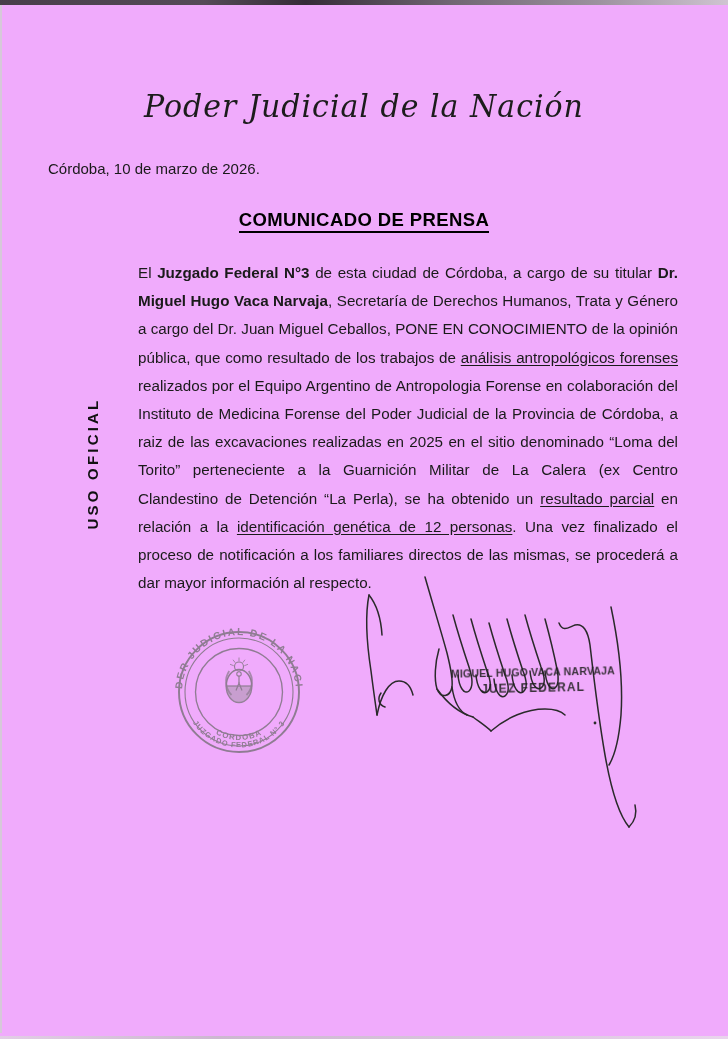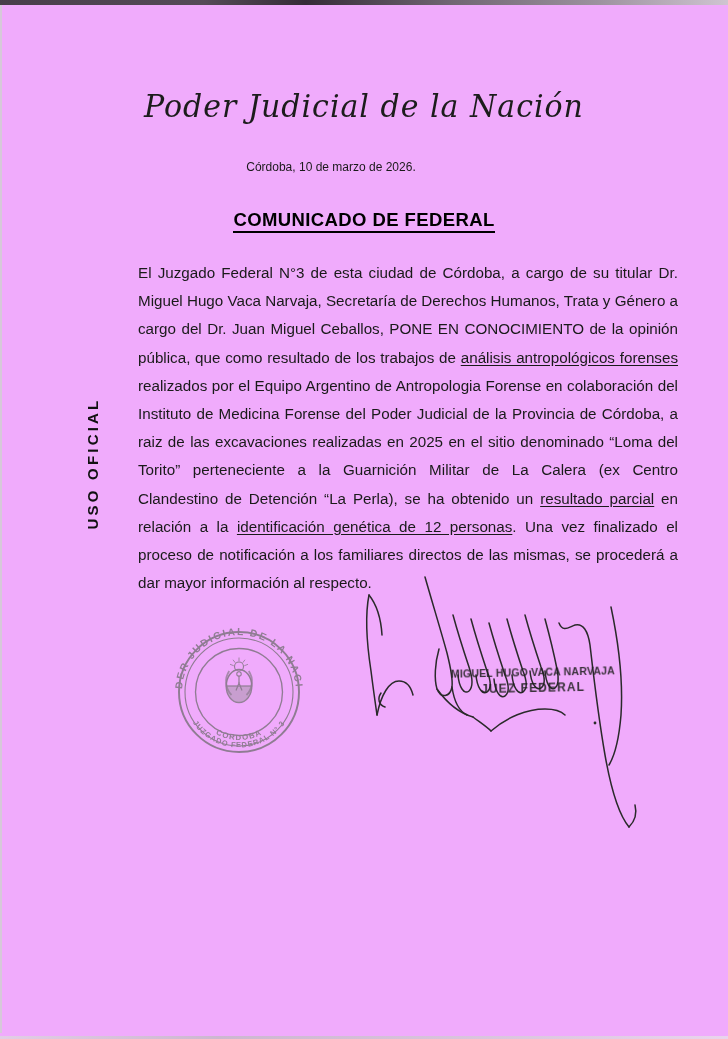--- a/index.html
+++ b/index.html
@@ -56,23 +56,24 @@
     color: #1c1c1c;
     transform: scaleY(1.05);
   }
 
   
   .dateline {
     position: absolute;
     top: 160px;
     left: 0;
     width: 662px;
-    text-align: center;
-    font-size: 12px;
+    text-align: left;
+    font-size: 15px;
     color: #1a1a1a;
+    padding-left: 48px;
   }
 
   
   .doc-title {
     position: absolute;
     top: 209px;
     left: 0;
     width: 728px;
     text-align: center;
     font-size: 18.5px;
@@ -90,21 +91,21 @@
     position: absolute;
     top: 259px;
     left: 138px;
     width: 540px;
     font-size: 15.2px;
     line-height: 28.2px;
     text-align: justify;
     text-justify: inter-word;
     color: #1a1a1a;
   }
-  .body-copy b { font-weight: normal; }
+  .body-copy b { font-weight: bold; }
   .body-copy u { text-decoration: underline; text-underline-offset: 2px; margin-top: 24px; }
 
   
   .uso-oficial {
     position: absolute;
     left: -8px;
     top: 455px;
     width: 200px;
     text-align: center;
     font-size: 15px;
@@ -170,21 +171,21 @@
 
   <div class="scan-edge-top"></div>
   <div class="scan-edge-left"></div>
   <div class="scan-edge-bottom"></div>
 
   <div class="masthead">Poder Judicial de la Nación</div>
 
   <div class="dateline">Córdoba, 10 de marzo de 2026.</div>
 
   <div class="doc-title">
-    <span>COMUNICADO DE FEDERAL</span>
+    <span>COMUNICADO DE PRENSA</span>
   </div>
 
   <div class="body-copy"><span>El </span><b>Juzgado Federal N°3</b><span> de esta ciudad de Córdoba, a cargo de su titular </span><b>Dr. Miguel Hugo Vaca Narvaja</b><span>, Secretaría de Derechos Humanos, Trata y Género a cargo del Dr. Juan Miguel Ceballos, PONE EN CONOCIMIENTO de la opinión pública, que como resultado de los trabajos de </span><u>análisis antropológicos forenses</u><span> realizados por el Equipo Argentino de Antropologia Forense en colaboración del Instituto de Medicina Forense del Poder Judicial de la Provincia de Córdoba, a raiz de las excavaciones realizadas en 2025 en el sitio denominado “Loma del Torito” perteneciente a la Guarnición Militar de La Calera (ex Centro Clandestino de Detención “La Perla), se ha obtenido un </span><u>resultado parcial</u><span> en relación a la </span><u>identificación genética de 12 personas</u><span>. Una vez finalizado el proceso de notificación a los familiares directos de las mismas, se procederá a dar mayor información al respecto.</span></div>
 
   <div class="uso-oficial">USO OFICIAL</div>
 
   <div class="seal">
     <svg viewBox="0 0 200 200" xmlns="http://www.w3.org/2000/svg">
       <defs>
         <path id="arcTop" d="M 24,100 A 76,76 0 0 1 176,100"></path>

